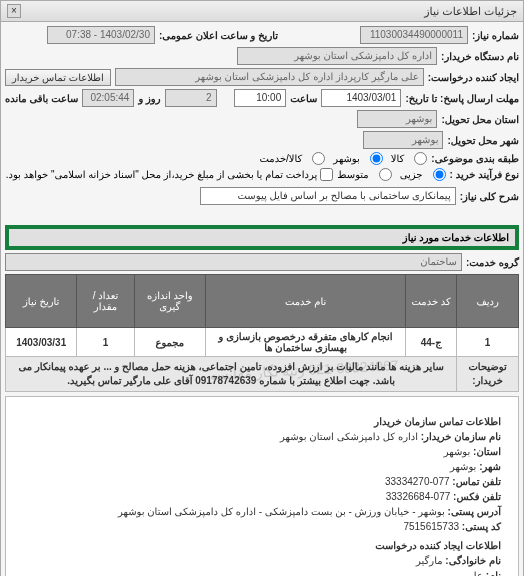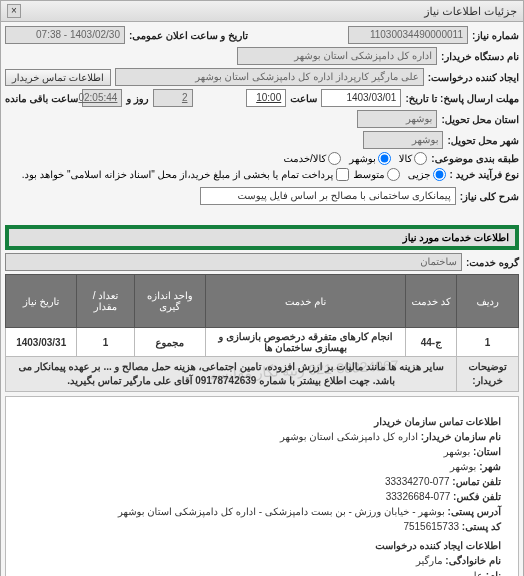--- a/index.html
+++ b/index.html
@@ -53,36 +53,36 @@
 }
 .field {
   background: #fff;
   border: 1px solid #888;
   padding: 2px 4px;
   font-size: 10px;
   min-height: 18px;
   color: #333;
 }
 .field.gray { background: #e0e0e0; color: #666; }
-.field.w1 { width: 120px; }
+.field.w1 { width: 108px; margin-left: 42px; }
 .field.w2 { width: 200px; }
 .field.w3 { width: 80px; }
-.field.w4 { width: 40px; text-decoration: underline; }
+.field.w4 { width: 52px; }
 .field.w5 { width: 256px; }
 .field.flex { flex: 1; }
 .btn {
   background: linear-gradient(#f8f8f8, #ddd);
   border: 1px solid #888;
   padding: 2px 6px;
   font-size: 10px;
   cursor: pointer;
   color: #333;
 }
 .radio-group { display: flex; gap: 8px; align-items: center; }
-.radio-group label { display: flex; align-items: center; gap: 2px; font-size: 10px; }
+.radio-group label { display: flex; align-items: center; gap: 10px; font-size: 10px; }
 .checkbox-item { display: flex; align-items: center; gap: 3px; font-size: 10px; }
 .section-header {
   background: #e0e0e0;
   border: 4px solid #15803d;
   padding: 3px 6px;
   font-weight: bold;
   font-size: 10px;
   margin-top: 20px;
   margin-bottom: 3px;
 }

